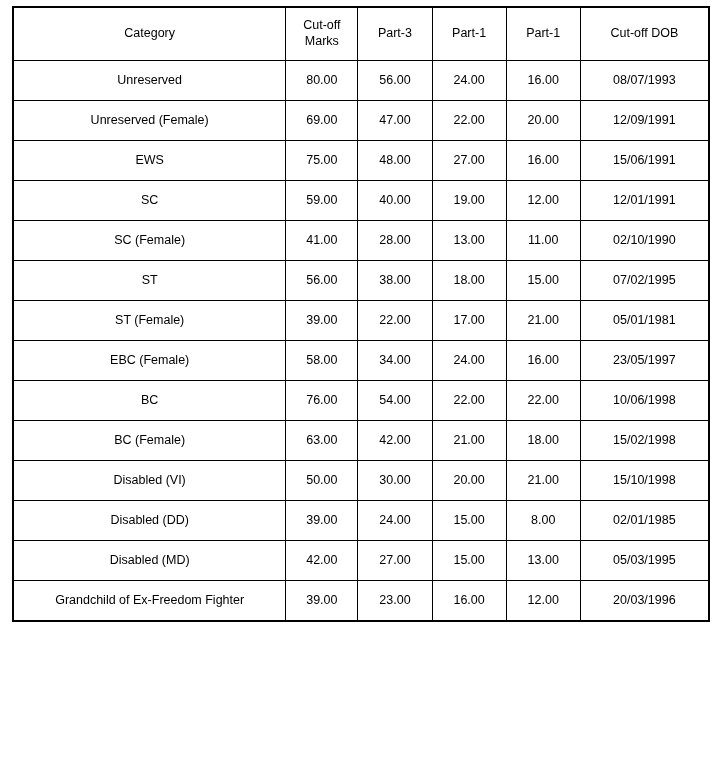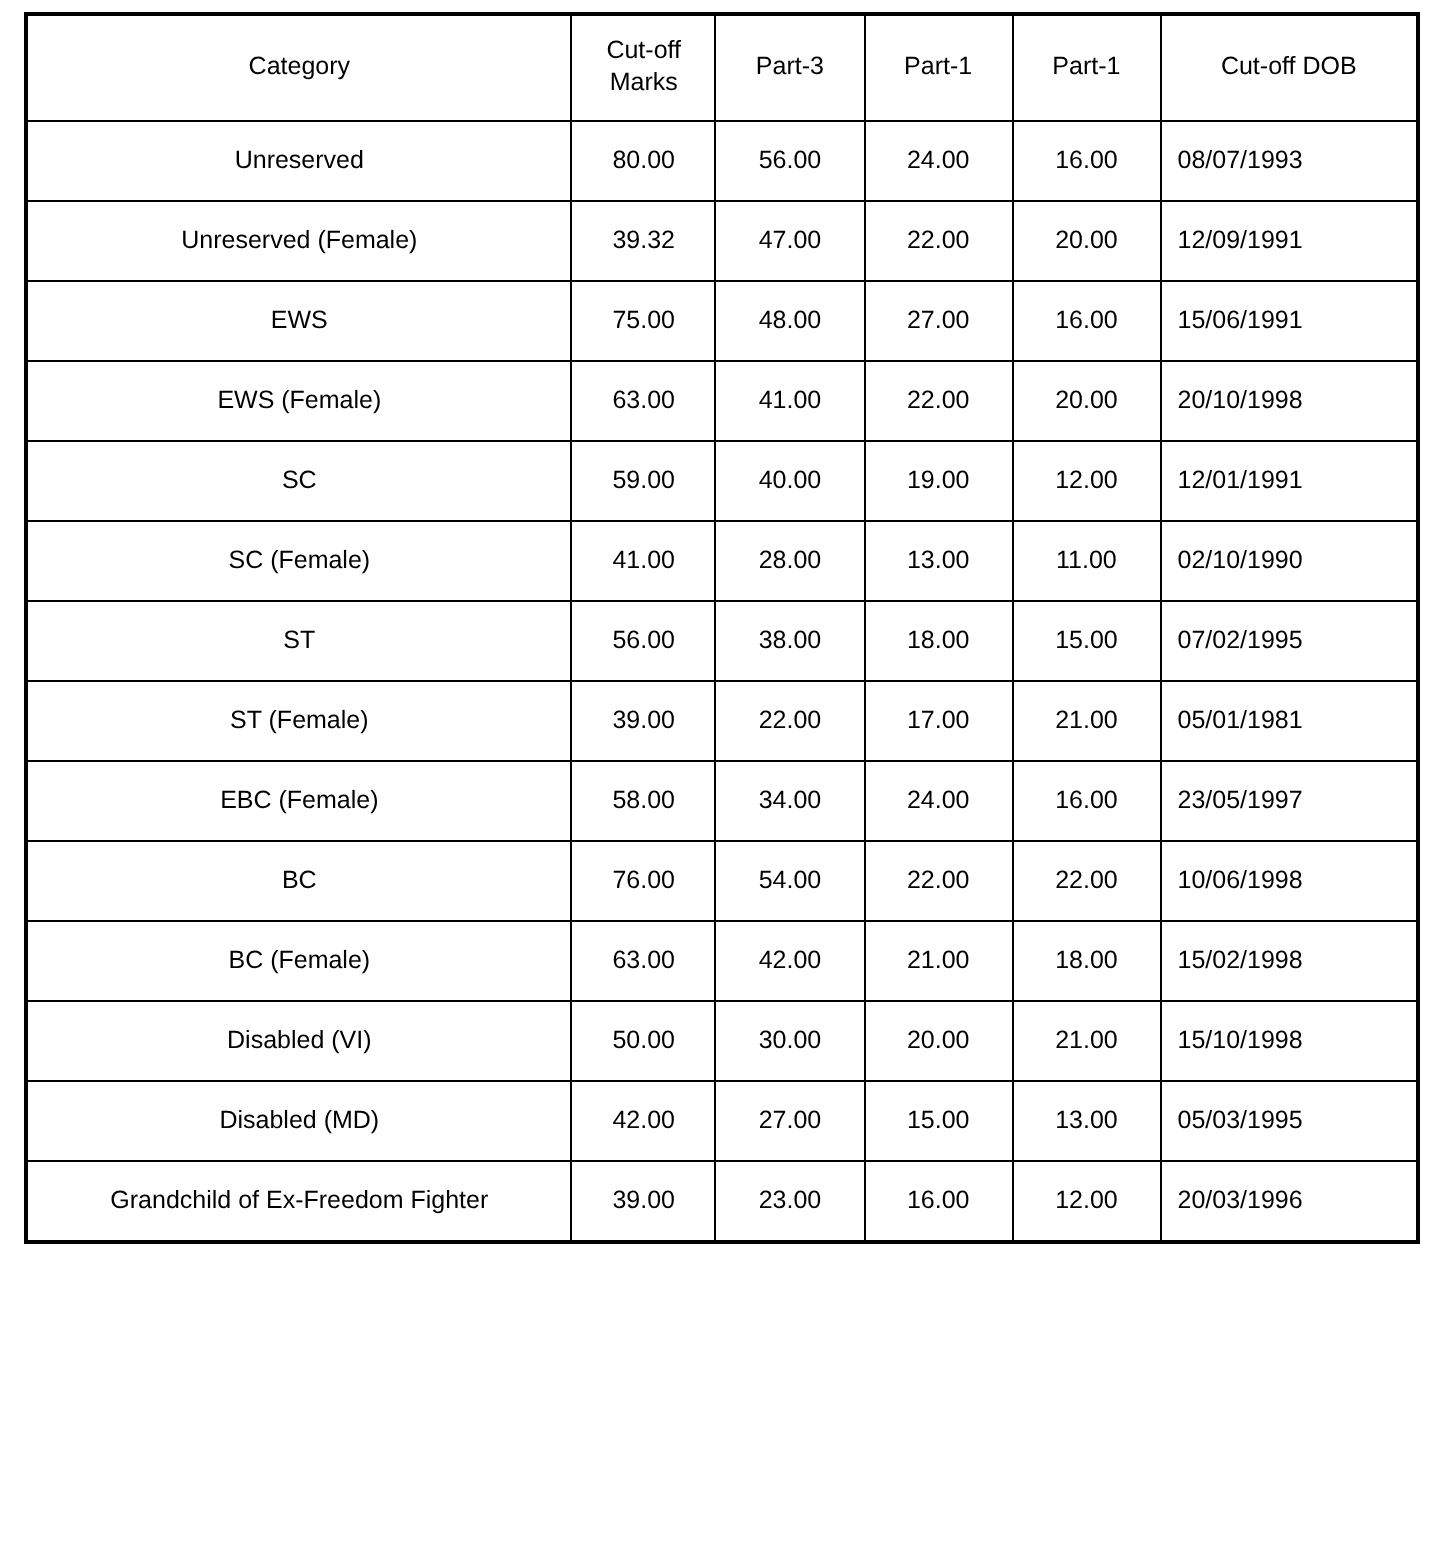--- a/index.html
+++ b/index.html
@@ -46,20 +46,21 @@
   table.cutoff tbody td {
     height: 39px;
   }
   td.cat {
     text-align: center;
   }
   td.num {
     text-align: center;
   }
   td.dob {
+    text-align: center;
   }
   
   col.c-cat  { width: 265px; }
   col.c-cut  { width: 70px; }
   col.c-p3   { width: 72px; }
   col.c-p2   { width: 72px; }
   col.c-p1   { width: 72px; }
   col.c-dob  { width: 125px; }
 </style>
 </head>
@@ -102,41 +103,33 @@
       <tr>
         <td class="cat">Unreserved</td>
         <td class="num">80.00</td>
         <td class="num">56.00</td>
         <td class="num">24.00</td>
         <td class="num">16.00</td>
         <td class="dob">08/07/1993</td>
       </tr>
       <tr>
         <td class="cat">Unreserved (Female)</td>
-        <td class="num">39.32</td>
+        <td class="num">69.00</td>
         <td class="num">47.00</td>
         <td class="num">22.00</td>
         <td class="num">20.00</td>
         <td class="dob">12/09/1991</td>
       </tr>
       <tr>
         <td class="cat">EWS</td>
         <td class="num">75.00</td>
         <td class="num">48.00</td>
         <td class="num">27.00</td>
         <td class="num">16.00</td>
         <td class="dob">15/06/1991</td>
-      </tr>
-      <tr>
-        <td class="cat">EWS (Female)</td>
-        <td class="num">63.00</td>
-        <td class="num">41.00</td>
-        <td class="num">22.00</td>
-        <td class="num">20.00</td>
-        <td class="dob">20/10/1998</td>
       </tr>
       <tr>
         <td class="cat">SC</td>
         <td class="num">59.00</td>
         <td class="num">40.00</td>
         <td class="num">19.00</td>
         <td class="num">12.00</td>
         <td class="dob">12/01/1991</td>
       </tr>
       <tr>
@@ -189,20 +182,28 @@
       </tr>
       <tr>
         <td class="cat">Disabled (VI)</td>
         <td class="num">50.00</td>
         <td class="num">30.00</td>
         <td class="num">20.00</td>
         <td class="num">21.00</td>
         <td class="dob">15/10/1998</td>
       </tr>
       <tr>
+        <td class="cat">Disabled (DD)</td>
+        <td class="num">39.00</td>
+        <td class="num">24.00</td>
+        <td class="num">15.00</td>
+        <td class="num">8.00</td>
+        <td class="dob">02/01/1985</td>
+      </tr>
+      <tr>
         <td class="cat">Disabled (MD)</td>
         <td class="num">42.00</td>
         <td class="num">27.00</td>
         <td class="num">15.00</td>
         <td class="num">13.00</td>
         <td class="dob">05/03/1995</td>
       </tr>
       <tr>
         <td class="cat">Grandchild of Ex-Freedom Fighter</td>
         <td class="num">39.00</td>

